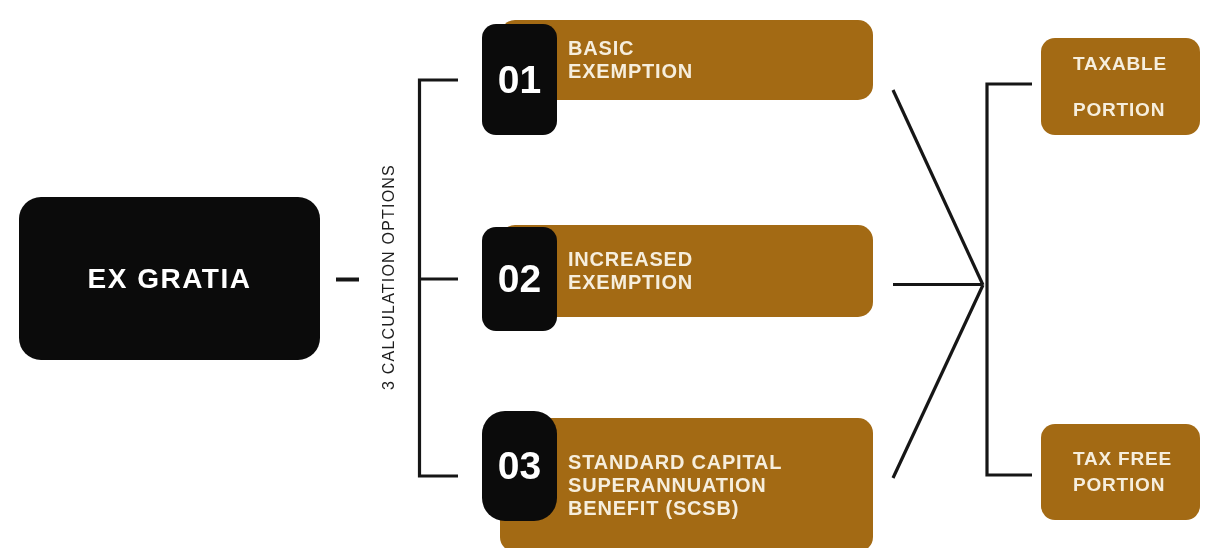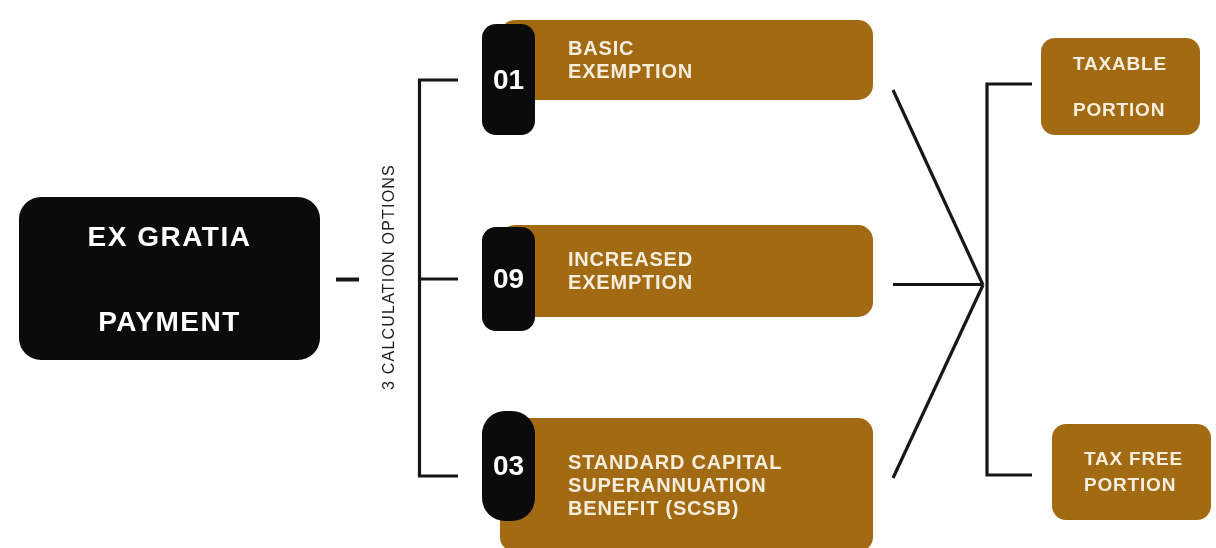--- a/index.html
+++ b/index.html
@@ -60,26 +60,26 @@
     display: flex;
     flex-direction: column;
     justify-content: center;
     padding-left: 68px;
     box-sizing: border-box;
   }
   .opt-box span { display: block; }
   .opt-badge {
     position: absolute;
     left: 482px;
-    width: 53px;
+    width: 75px;
     background: var(--node-black, #0b0b0b);
     border-radius: 14px;
     color: #ffffff;
     font-weight: 700;
-    font-size: 28px;
+    font-size: 39px;
     display: flex;
     align-items: center;
     justify-content: center;
   }
   .out-box {
     position: absolute;
     left: 1041px;
     width: 159px;
     background: var(--accent, #a36a14);
     border-radius: 14px;
@@ -107,53 +107,52 @@
     <g>
       <path d="M893 90 L983 285"></path>
       <path d="M893 284.5 H981"></path>
       <path d="M893 478 L983 285"></path>
     </g>
     <path d="M1032 84 H987 V475 H1032"></path>
   </svg>
 
   <div class="root-box">
     <span>EX GRATIA</span>
-    <span>PAYMENT</span>
   </div>
 
   <div class="branch-label">3 CALCULATION OPTIONS</div>
 
   <div class="opt-box" style="top:20px;height:80px;">
     <span>BASIC</span>
     <span>EXEMPTION</span>
   </div>
   <div class="opt-badge" style="top:24px;height:111px;">
     <span>01</span>
   </div>
 
   <div class="opt-box" style="top:225px;height:92px;">
     <span>INCREASED</span>
     <span>EXEMPTION</span>
   </div>
   <div class="opt-badge" style="top:227px;height:104px;">
-    <span>09</span>
+    <span>02</span>
   </div>
 
   <div class="opt-box" style="top:418px;height:134px;">
     <span>STANDARD CAPITAL</span>
     <span>SUPERANNUATION</span>
     <span>BENEFIT (SCSB)</span>
   </div>
   <div class="opt-badge" style="top:411px;height:110px;border-radius:23px;">
     <span>03</span>
   </div>
 
   <div class="out-box" style="top:38px;height:97px;gap:20px;">
     <span>TAXABLE</span>
     <span>PORTION</span>
   </div>
 
-  <div class="out-box" style="top:424px;height:96px;margin-left:11px;">
+  <div class="out-box" style="top:424px;height:96px;">
     <span>TAX FREE</span>
     <span>PORTION</span>
   </div>
 
 </div>
 
 </body></html>

